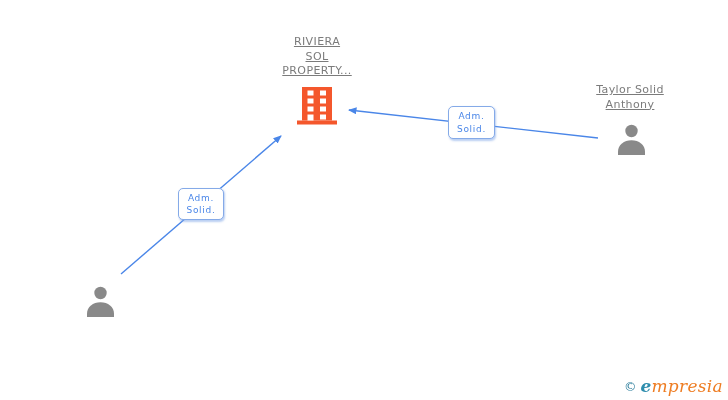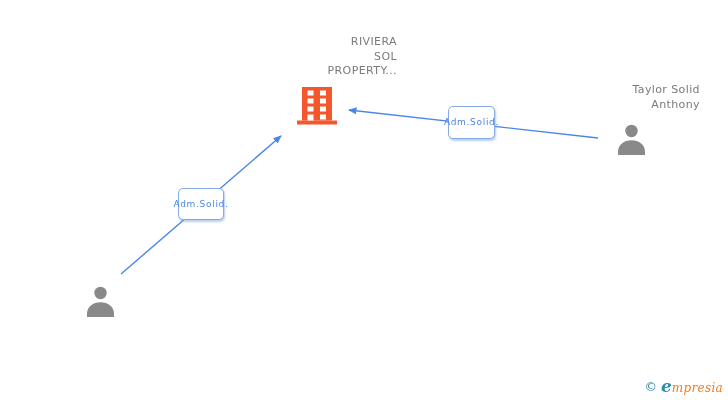--- a/index.html
+++ b/index.html
@@ -18,41 +18,42 @@
     position: absolute; left: 0; top: 0;
     width: 728px; height: 400px;
   }
   .edge-line { stroke: #4a86e8; stroke-width: 1.4; fill: none; }
 
   .node-label {
     position: absolute;
     color: #7b7b7b;
     font-size: 11px;
     line-height: 14.5px;
-    text-align: right;
+    text-align: center;
     letter-spacing: 0.4px;
     cursor: default;
+    text-decoration: underline;
   }
   .company-label { width: 160px; left: 237px; top: 35px; }
   .person-label-taylor { width: 140px; left: 560px; top: 83px; }
   .person-label-robertson { width: 120px; left: 40px; top: 323px; }
 
   .icon-wrap { position: absolute; }
   .building-icon-wrap { left: 296px; top: 86px; }
   .person-icon-taylor { left: 616px; top: 124px; }
   .person-icon-robertson { left: 85px; top: 286px; }
 
   .edge-label-box {
     position: absolute;
     background: #ffffff;
     border: 1px solid #85aae8;
     border-radius: 5px;
     box-shadow: 1px 1.5px 2px rgba(130, 168, 232, 0.55);
     display: flex;
-    flex-direction: row;
+    flex-direction: column;
     align-items: center;
     justify-content: center;
     color: #4a86e8;
     font-size: 9px;
     line-height: 12.5px;
     letter-spacing: 0.7px;
     cursor: default;
   }
   .edge-label-1 { left: 178px; top: 188px; width: 46px; height: 32px; }
   .edge-label-2 { left: 448px; top: 106px; width: 47px; height: 33px; }
@@ -72,21 +73,21 @@
   .logo .brand-e {
     color: #2d8dad;
     font-style: italic;
     font-size: 17px;
     font-weight: bold;
     margin-left: 4px;
   }
   .logo .brand-rest {
     color: #ee7d23;
     font-style: italic;
-    font-size: 12px;
+    font-size: 17px;
     letter-spacing: 0.3px;
   }
 </style>
 </head>
 <body>
 
 <div id="canvas">
 
   <svg id="edges-svg">
     <defs>

